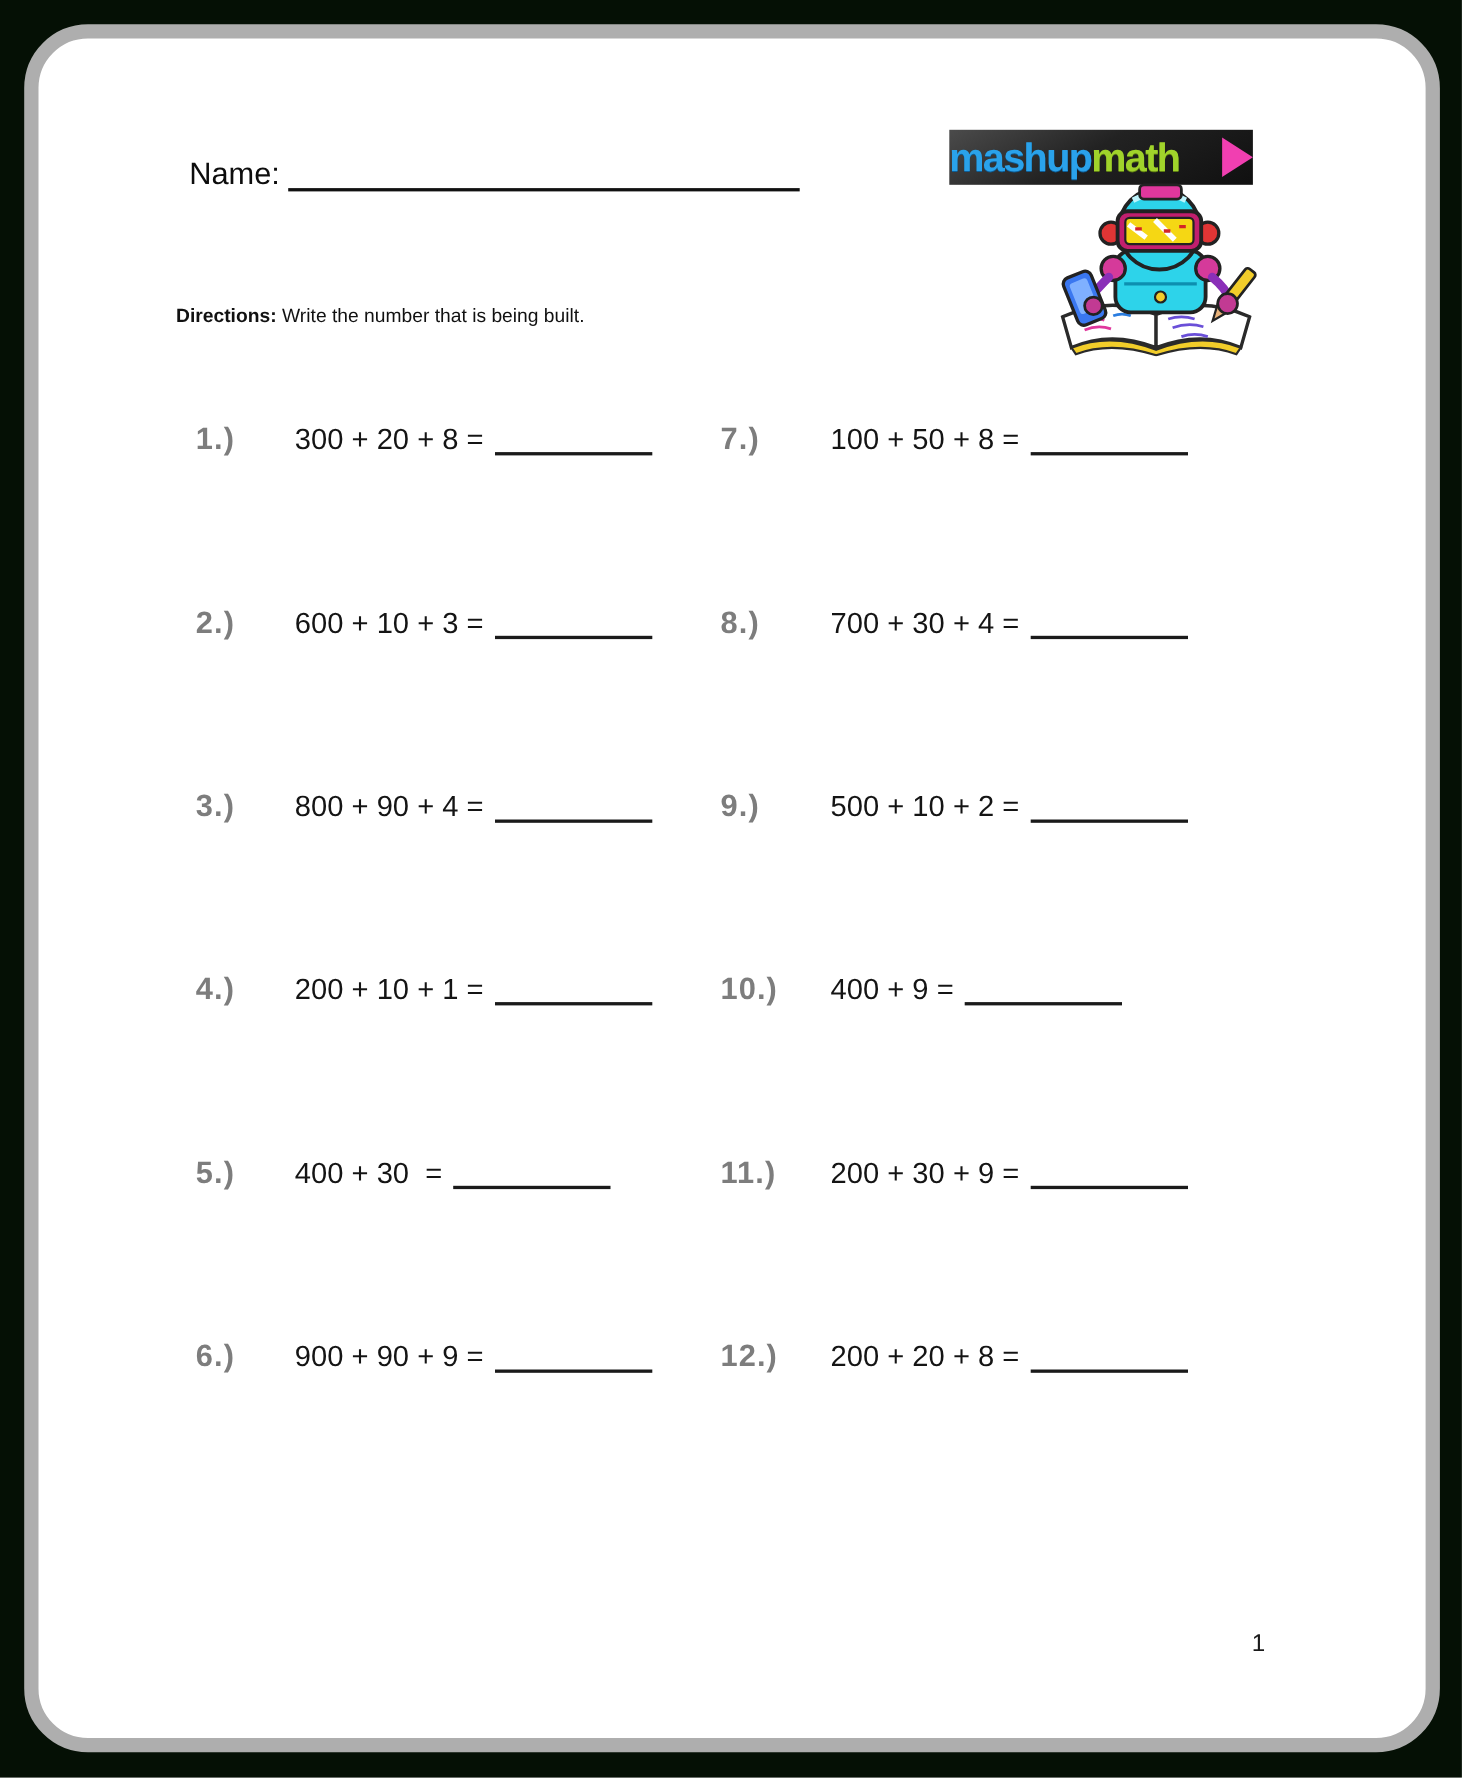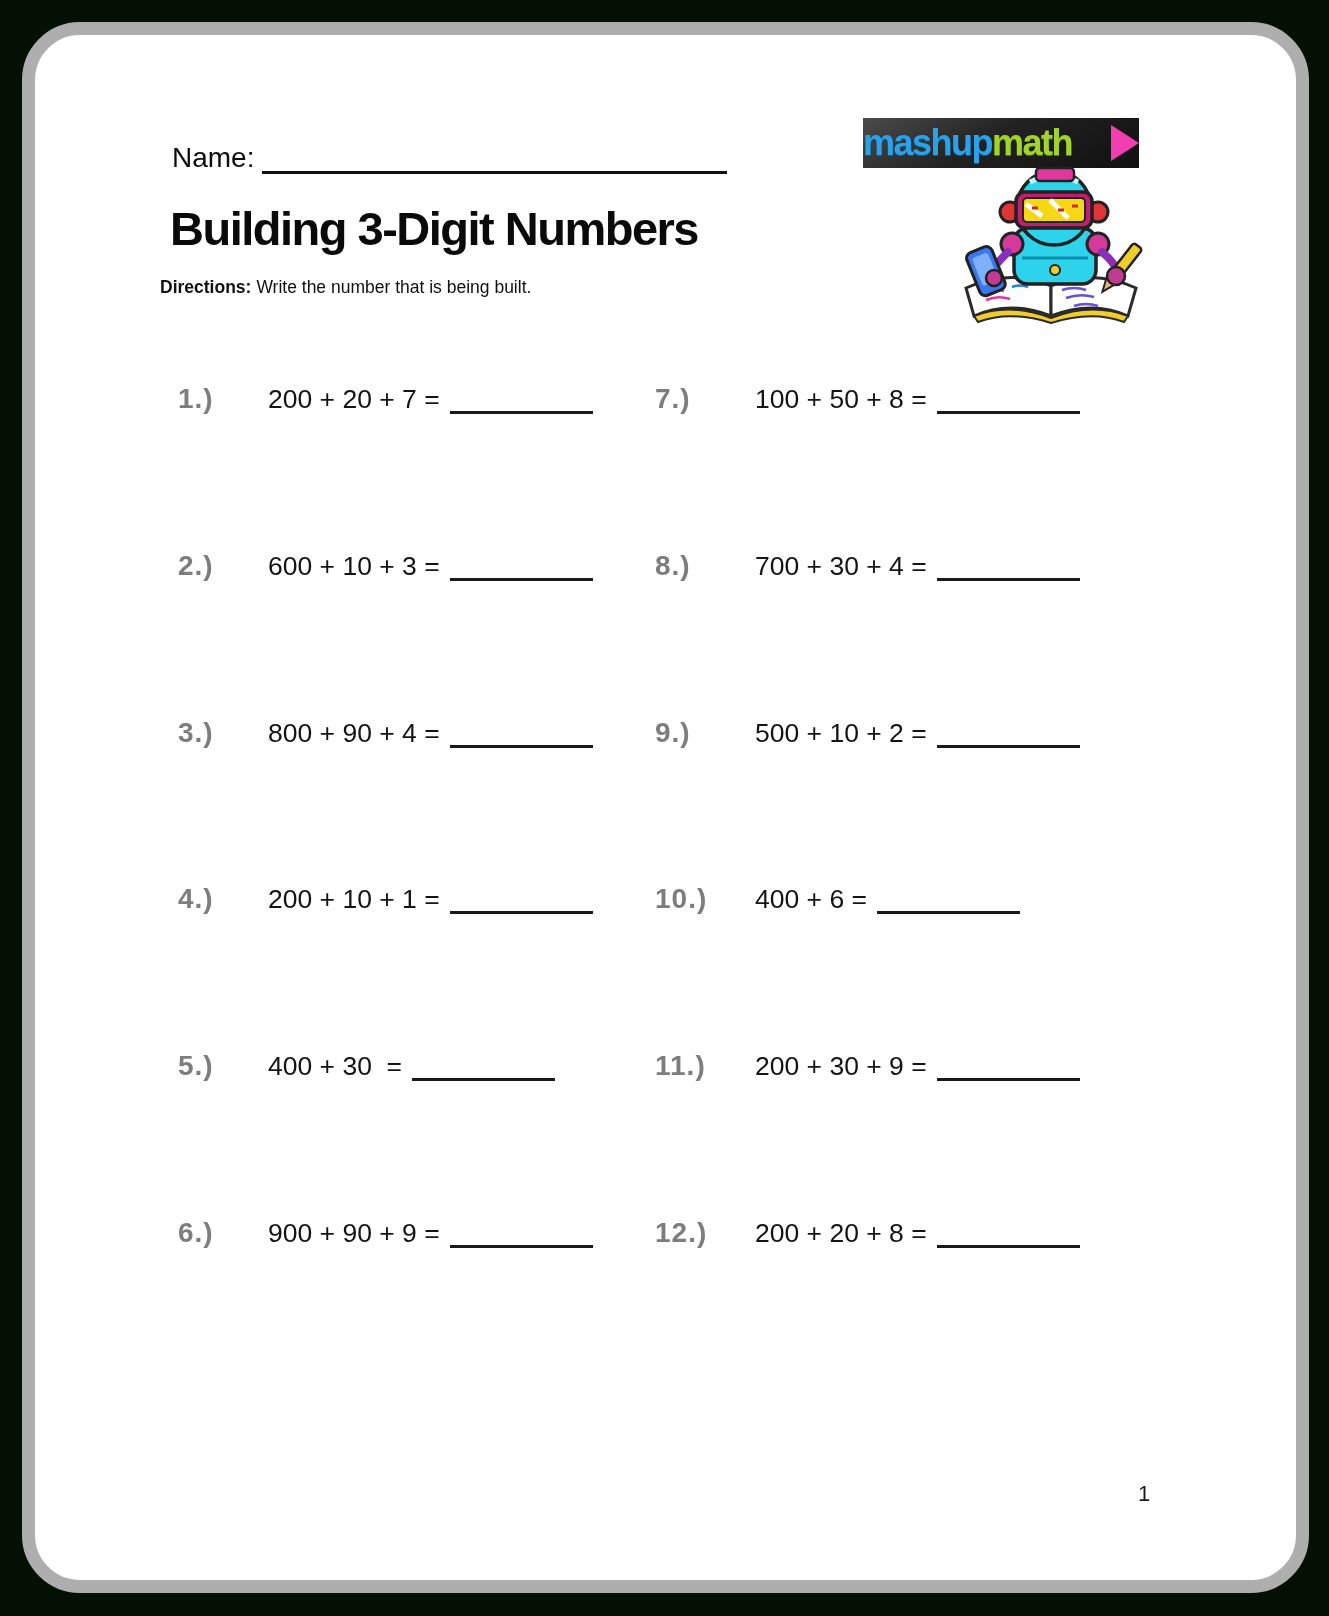--- a/index.html
+++ b/index.html
@@ -132,32 +132,31 @@
 
     <circle cx="72" cy="46" r="10" fill="#e03535" stroke="#222" stroke-width="3"></circle>
     <circle cx="160" cy="46" r="10" fill="#e03535" stroke="#222" stroke-width="3"></circle>
 
     <rect x="78" y="26" width="76" height="36" rx="9" fill="#c21f6e" stroke="#222" stroke-width="3.5"></rect>
     <rect x="85" y="32" width="62" height="24" rx="4" fill="#f5d714" stroke="#222" stroke-width="2"></rect>
     <path d="M88 38 L104 50 M112 34 L130 52" stroke="#ffffff" stroke-width="5"></path>
     <path d="M94 42 l6 0 M120 44 l6 0 M134 40 l6 0" stroke="#d42525" stroke-width="3"></path>
   </svg>
 
-  <div class="title">Building 3-Digit Numbers</div>
 
   <div class="directions">
     <b>Directions:</b><span>Write the number that is being built.</span>
   </div>
 
   <div class="problems">
 
     <div class="prow" style="top:0">
       <div class="cell left">
         <span class="pnum">1.)</span>
-        <span class="expr">200 + 20 + 7 =</span>
+        <span class="expr">300 + 20 + 8 =</span>
         <span class="blank"></span>
       </div>
       <div class="cell right">
         <span class="pnum">7.)</span>
         <span class="expr">100 + 50 + 8 =</span>
         <span class="blank"></span>
       </div>
     </div>
 
     <div class="prow" style="top:167px">
@@ -187,21 +186,21 @@
     </div>
 
     <div class="prow" style="top:500px">
       <div class="cell left">
         <span class="pnum">4.)</span>
         <span class="expr">200 + 10 + 1 =</span>
         <span class="blank"></span>
       </div>
       <div class="cell right">
         <span class="pnum">10.)</span>
-        <span class="expr">400 + 6 =</span>
+        <span class="expr">400 + 9 =</span>
         <span class="blank"></span>
       </div>
     </div>
 
     <div class="prow" style="top:667px">
       <div class="cell left">
         <span class="pnum">5.)</span>
         <span class="expr">400 + 30  =</span>
         <span class="blank"></span>
       </div>

